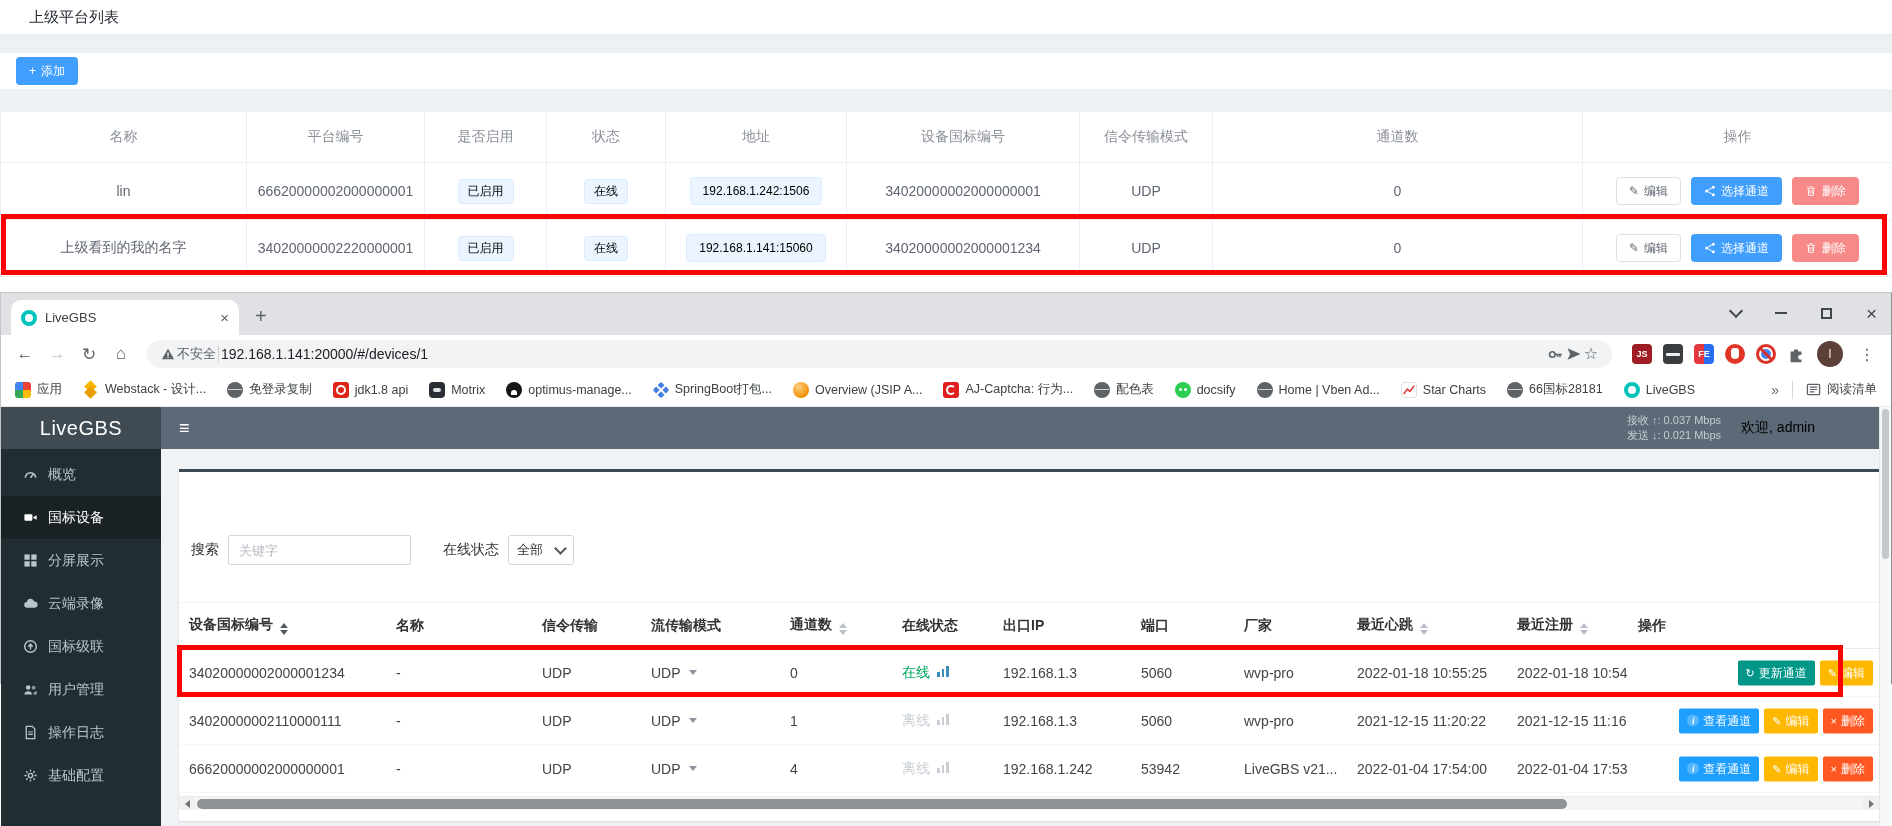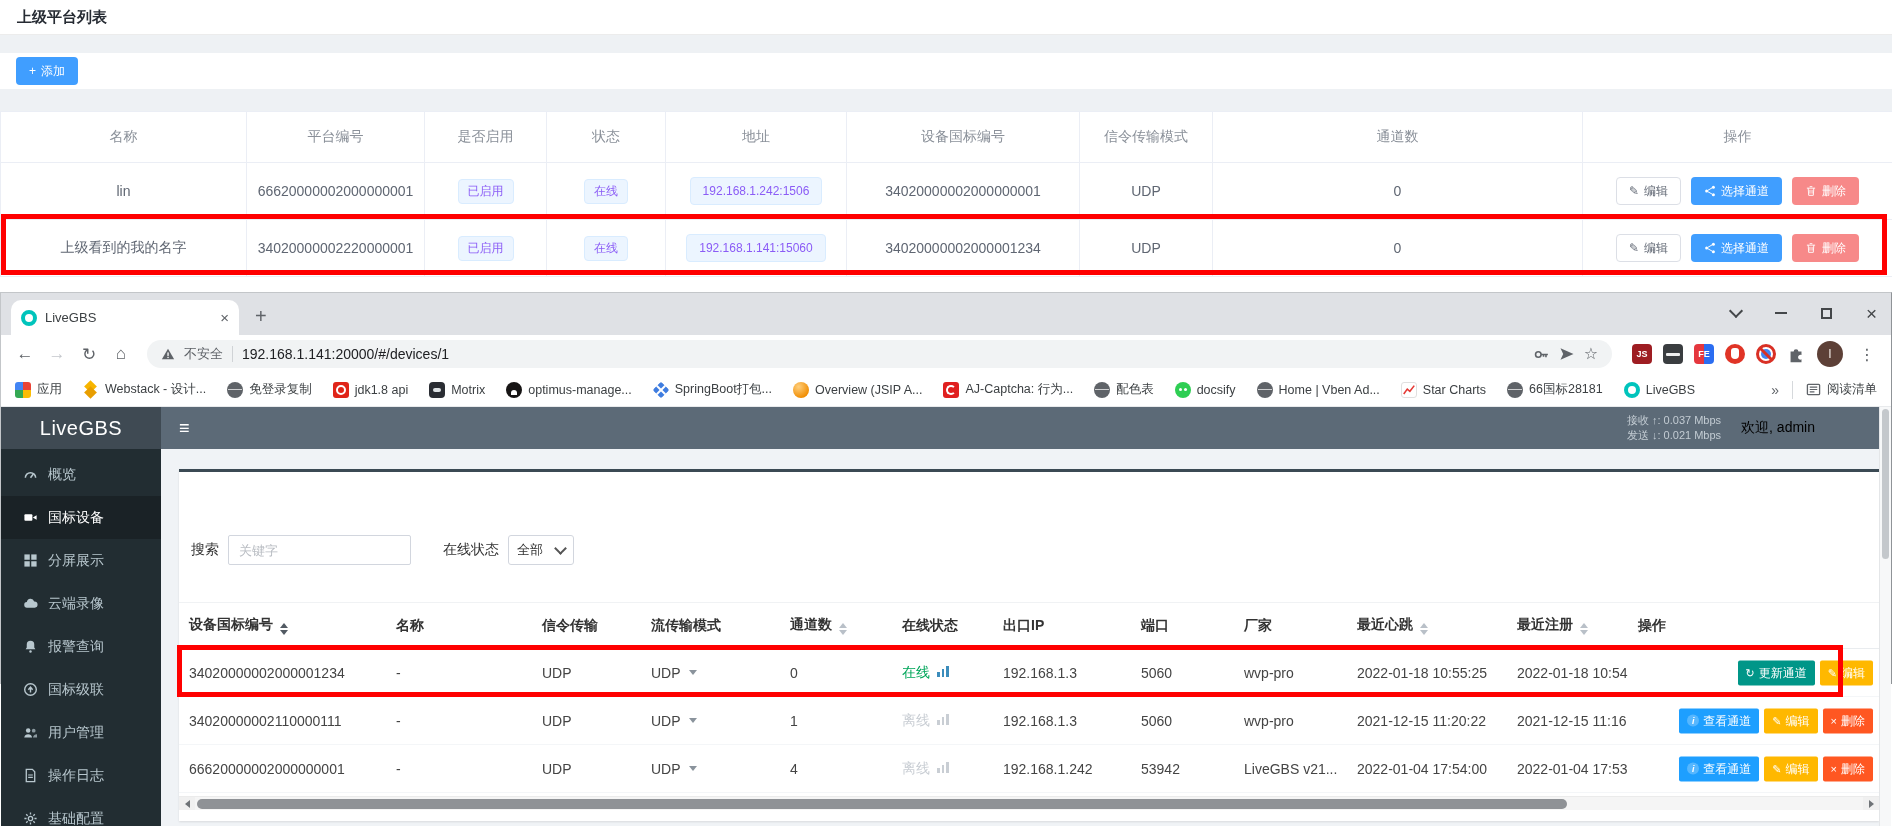--- a/index.html
+++ b/index.html
@@ -1,33 +1,33 @@
 <!DOCTYPE html>
 <html><head>
 <meta charset="utf-8">
 <style>
   html,body{margin:0;padding:0;background:#fff;}
   .stage{position:relative;width:1892px;height:826px;overflow:hidden;background:#fff;
          font-family:"Liberation Sans","DejaVu Sans",sans-serif;-webkit-font-smoothing:antialiased;}
 
   
   .plat-header{height:35px;background:#fff;border-bottom:1px solid #ececec;display:flex;align-items:center;padding-left:16px;box-sizing:border-box;}
-  .plat-header h1{margin:1px;font-size:15px;font-weight:bold;color:#262b33;}
+  .plat-header h1{margin:13px;font-size:15px;font-weight:normal;color:#262b33;}
   .band1{height:18px;background:#eef1f4;}
   .plat-toolbar{height:36px;background:#fff;display:flex;align-items:center;padding-left:16px;}
   .btn-add{display:inline-flex;align-items:center;gap:5px;height:28px;padding:0 13px;border:none;border-radius:4px;
            background:#409eff;color:#fff;font-size:12px;cursor:pointer;font-family:inherit;}
   .band2{height:22px;background:#eef1f4;}
   table{border-collapse:collapse;table-layout:fixed;}
   .plat-table{width:1892px;border-top:1px solid #ebeef5;border-left:1px solid #ebeef5;}
   .plat-table th,.plat-table td{border-right:1px solid #ebeef5;border-bottom:1px solid #ebeef5;text-align:center;
       overflow:hidden;white-space:nowrap;}
   .plat-table th{height:48px;font-size:14px;font-weight:400;color:#8a9099;background:#fff;}
   .plat-table td{height:54px;font-size:14px;color:#5f6672;margin-left:40px;}
-  .tagblue{display:inline-block;background:#ecf5ff;border:1px solid #d9ecff;color:#8b5cf6;font-size:12px;border-radius:4px;padding:3px 9px;}
+  .tagblue{display:inline-block;background:#ecf5ff;border:1px solid #d9ecff;color:#000000;font-size:12px;border-radius:4px;padding:3px 9px;}
   .tag-addr{padding:6px 12px;}
   .btn{display:inline-flex;align-items:center;gap:5px;height:28px;padding:0 12px;border-radius:4px;font-size:12px;
        border:1px solid transparent;cursor:pointer;vertical-align:middle;font-family:inherit;}
   .btn + .btn{margin-left:10px;}
   .btn-plain{background:#fff;border-color:#dcdfe6;color:#5f6672;}
   .btn-primary{background:#409eff;color:#fff;}
   .btn-danger{background:#f78989;color:#fff;}
   .bicon{font-size:12px;line-height:1;}
   .bsvg{width:12px;height:12px;display:block;}
 
@@ -48,21 +48,21 @@
   .newtab{font-size:20px;color:#5f6368;margin:0 0 9px 16px;cursor:pointer;line-height:1;}
   .wincontrols{position:absolute;right:14px;top:0;height:40px;display:flex;align-items:center;gap:34px;}
   .chev{width:8px;height:8px;border-right:2px solid #44474a;border-bottom:2px solid #44474a;transform:rotate(45deg);margin-top:-4px;cursor:pointer;}
   .wmin{width:12px;height:2px;background:#44474a;cursor:pointer;}
   .wmax{width:11px;height:11px;border:2px solid #44474a;box-sizing:border-box;cursor:pointer;}
   .wclose{font-size:19px;color:#44474a;line-height:1;cursor:pointer;}
 
   .btoolbar{height:38px;background:#fff;display:flex;align-items:center;padding:0 10px;gap:4px;}
   .nav-ic{font-size:17px;color:#5f6368;width:28px;text-align:center;cursor:pointer;}
   .nav-ic.disabled{color:#c4c7cc;}
-  .omnibox{flex:1;height:28px;background:#f1f3f4;border-radius:14px;display:flex;align-items:center;padding:0 14px;margin:18px 8px;gap:9px;min-width:0;}
+  .omnibox{flex:1;height:28px;background:#f1f3f4;border-radius:14px;display:flex;align-items:center;padding:0 14px;margin:18px 8px;gap:2px;min-width:0;}
   .sec-label{font-size:13px;color:#5f6368;white-space:nowrap;}
   .odivider{width:1px;height:16px;background:#d0d3d6;}
   .url{font-size:14px;color:#202124;flex:1;white-space:nowrap;overflow:hidden;}
   .pill-ic{flex:none;cursor:pointer;}
   .star{font-size:16px;color:#5f6368;line-height:1;}
   .ext{display:flex;align-items:center;gap:11px;margin:0 4px 0 8px;}
   .xicon{width:20px;height:20px;border-radius:4px;position:relative;display:flex;align-items:center;justify-content:center;
          color:#fff;font-size:9px;font-weight:bold;flex:none;cursor:pointer;box-sizing:border-box;}
   .ext-js{background:#9e1d22;}
   .ext-inc{background:#3a3d40;}
@@ -440,27 +440,20 @@
                 <rect x="1.5" y="8.8" width="5.7" height="5.7" fill="currentColor"></rect>
                 <rect x="8.8" y="8.8" width="5.7" height="5.7" fill="currentColor"></rect>
               </svg>
             <span>分屏展示</span>
           </div>
           <div class="sitem">
             <svg class="sic" viewBox="0 0 16 16">
                 <path d="M4.5 12.5 a3 3 0 0 1 -.4 -6 a4 4 0 0 1 7.8 -.6 a2.9 2.9 0 0 1 .6 6.6 z" fill="currentColor"></path>
               </svg>
             <span>云端录像</span>
-          </div>
-          <div class="sitem">
-            <svg class="sic" viewBox="0 0 16 16">
-                <path d="M8 1.8 a4 4 0 0 1 4 4 v3.2 l1.2 2 H2.8 L4 9 V5.8 a4 4 0 0 1 4 -4 z" fill="currentColor"></path>
-                <circle cx="8" cy="13.3" r="1.3" fill="currentColor"></circle>
-              </svg>
-            <span>报警查询</span>
           </div>
           <div class="sitem">
             <svg class="sic" viewBox="0 0 16 16">
                 <circle cx="8" cy="8" r="6.2" fill="none" stroke="currentColor" stroke-width="1.5"></circle>
                 <path d="M8 11.2 V6 M5.7 8.2 L8 5.5 L10.3 8.2" fill="none" stroke="currentColor" stroke-width="1.5"></path>
               </svg>
             <span>国标级联</span>
           </div>
           <div class="sitem">
             <svg class="sic" viewBox="0 0 16 16">

